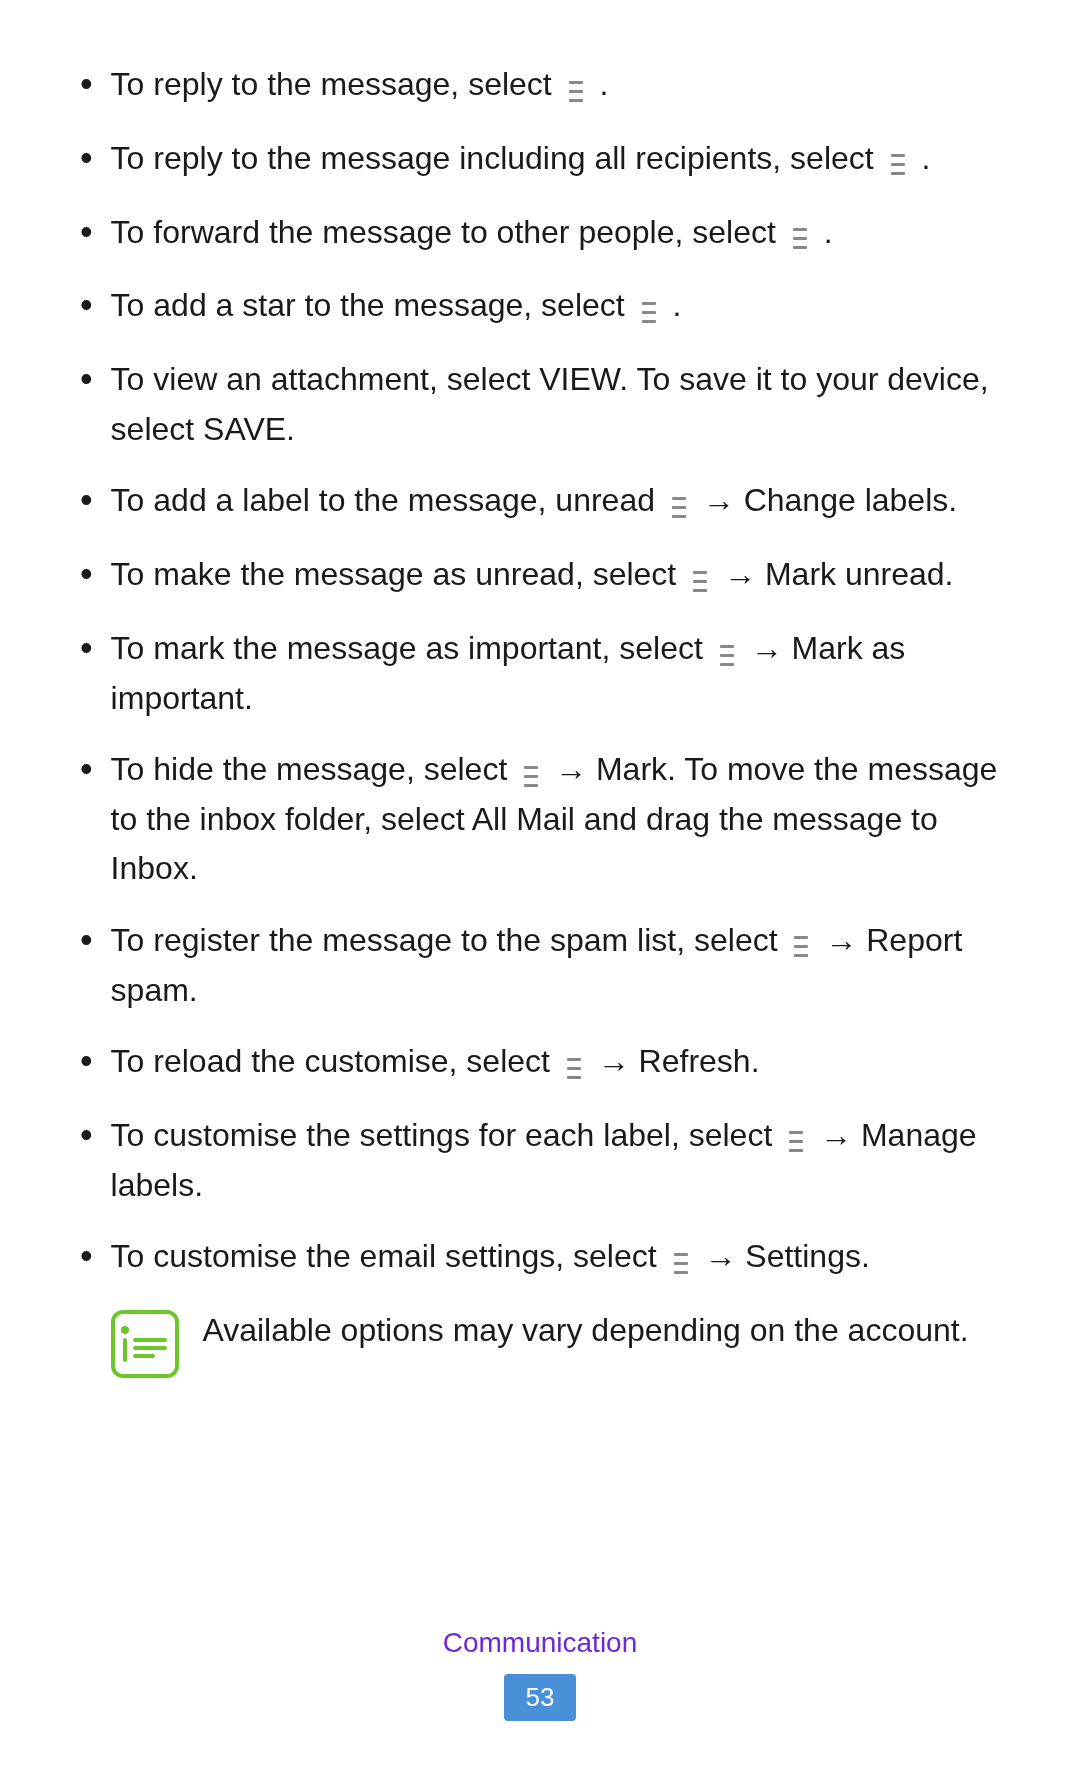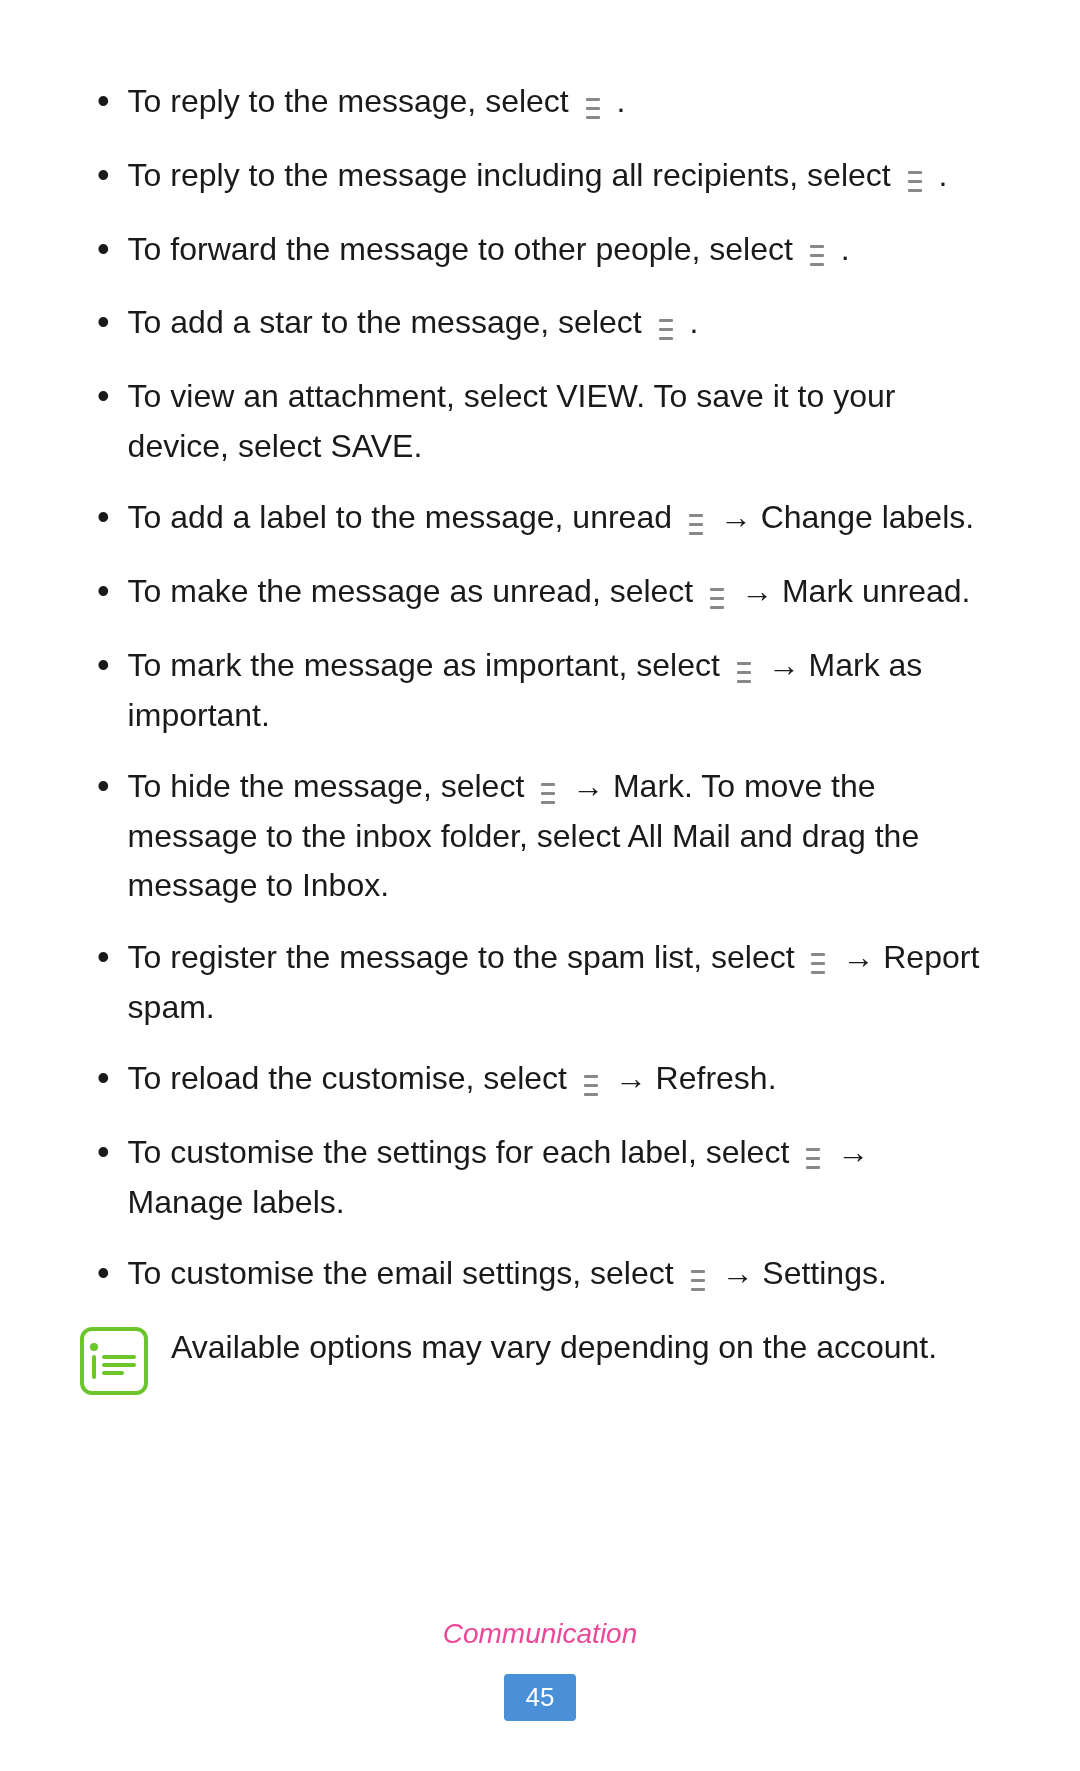--- a/index.html
+++ b/index.html
@@ -21,21 +21,21 @@
     }
 
     .content-area {
       max-width: 950px;
       margin: 0 auto;
     }
 
     ul {
       list-style: none;
       padding: 0;
-      margin: 17px;
+      margin: 0;
     }
 
     ul li {
       display: flex;
       align-items: flex-start;
       margin-bottom: 22px;
       line-height: 1.55;
     }
 
     ul li::before {
@@ -67,20 +67,21 @@
     .menu-icon svg {
       width: 22px;
       height: 28px;
     }
 
     .note-box {
       display: flex;
       align-items: flex-start;
       margin-top: 21px;
       gap: 23px;
+      justify-content: center;
     }
 
     .note-icon {
       width: 68px;
       height: 68px;
       flex-shrink: 0;
       margin-top: 4px;
     }
 
     .note-icon svg {
@@ -96,25 +97,24 @@
 
     .footer {
       position: absolute;
       bottom: 50px;
       left: 0;
       right: 0;
       text-align: center;
     }
 
     .footer-label {
-      color: #ec4899;
-      font-style: italic;
+      color: #6d28d9;
       font-size: 28px;
       display: block;
-      margin-bottom: 16px;
+      margin-bottom: 7px;
     }
 
     .footer-page {
       display: inline-block;
       background: #4a90d9;
       color: #ffffff;
       font-size: 26px;
       padding: 4px 22px;
       border-radius: 4px;
       font-style: normal;
@@ -314,14 +314,14 @@
       </svg>
     </div>
     <div class="note-text">
       <span>Available options may vary depending on the account.</span>
     </div>
   </div>
 </div>
 
 <div class="footer">
   <span class="footer-label">Communication</span>
-  <span class="footer-page">45</span>
+  <span class="footer-page">53</span>
 </div>
 
 </body></html>

